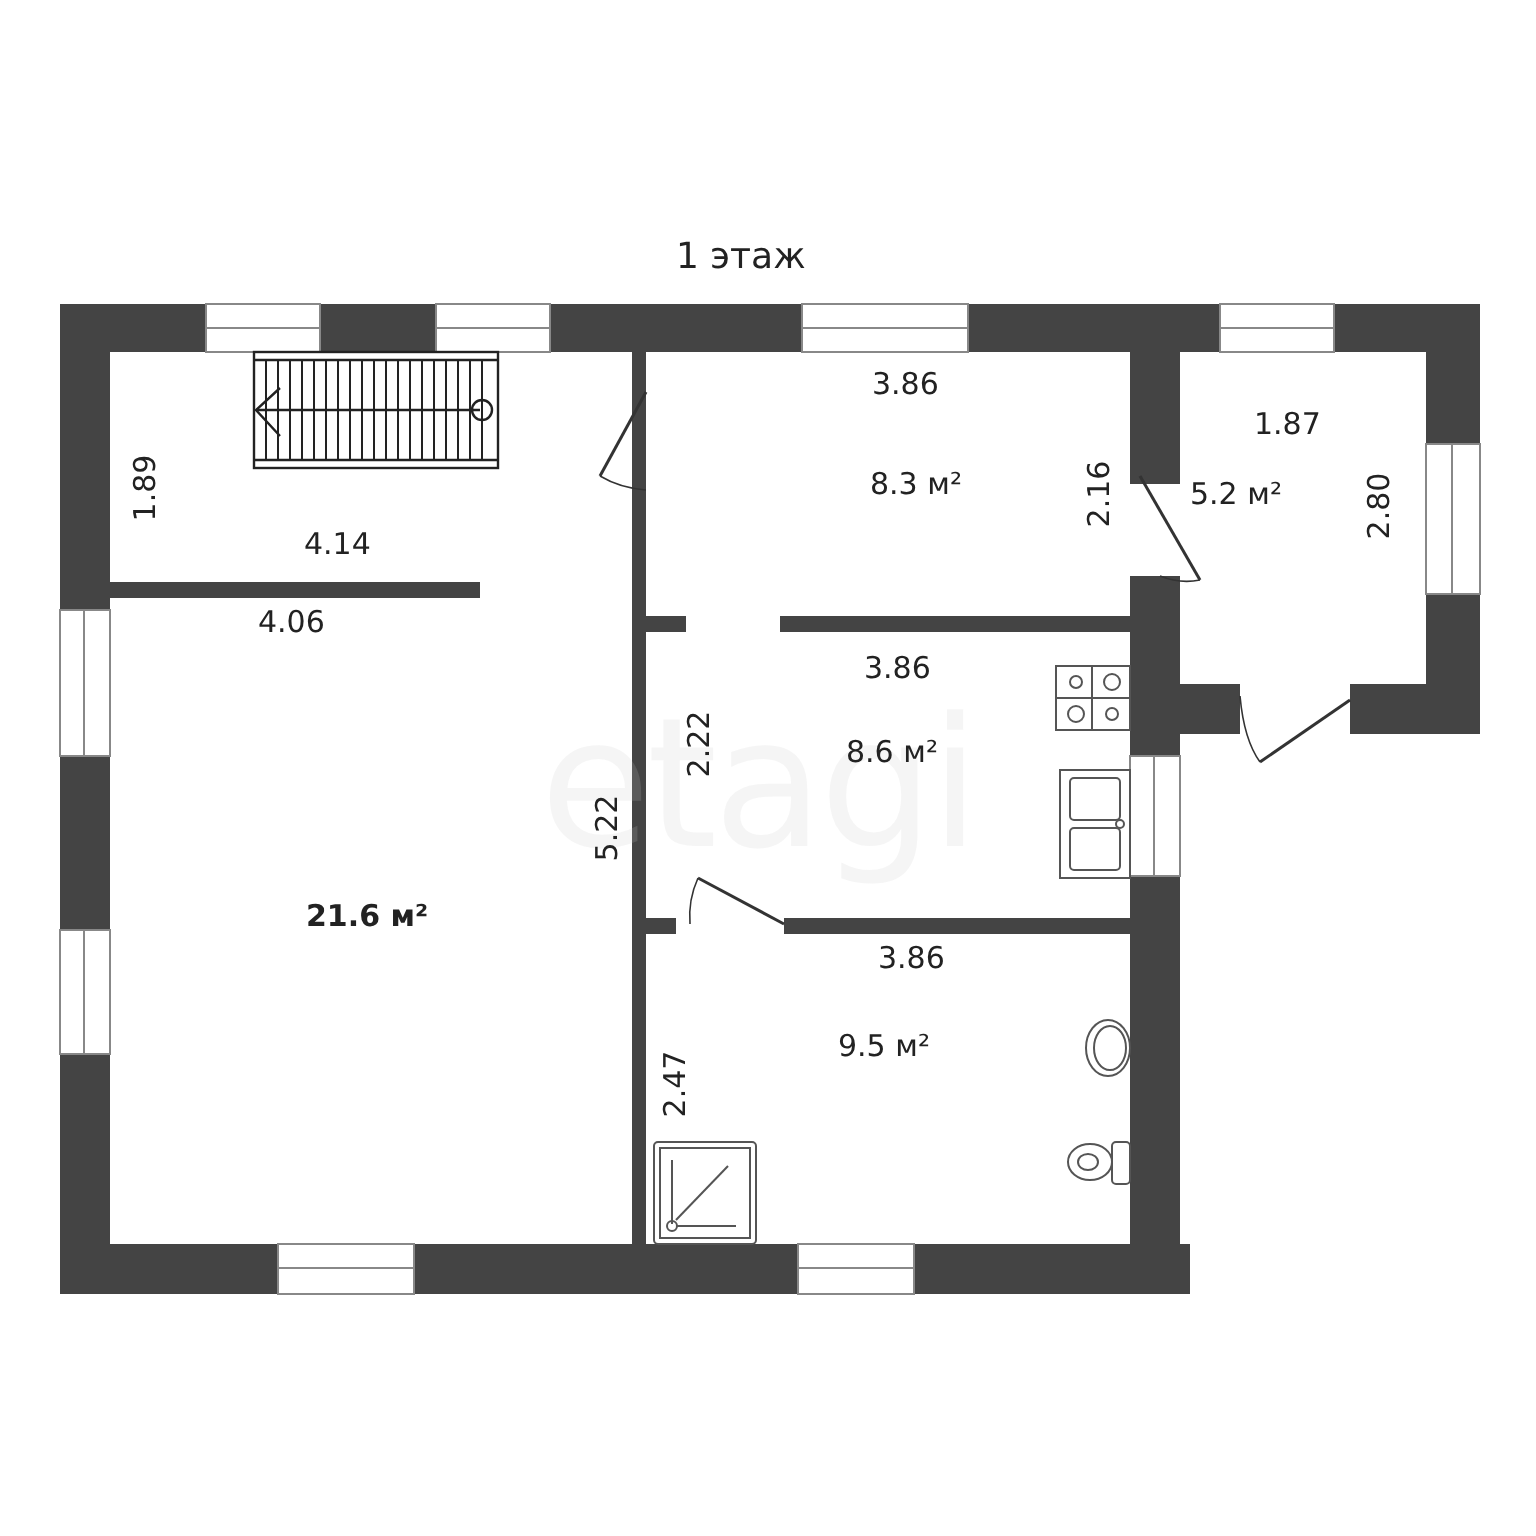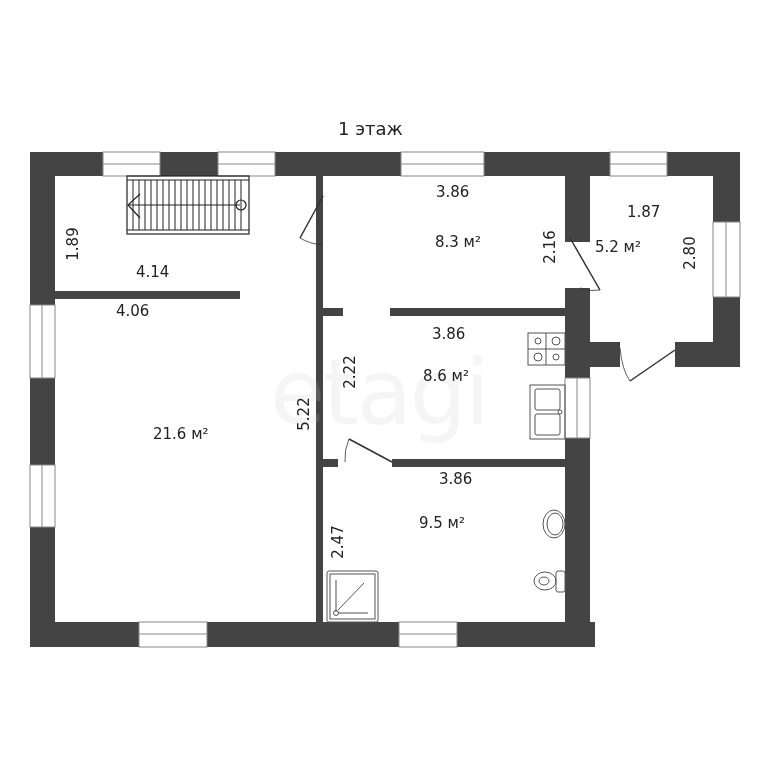--- a/index.html
+++ b/index.html
@@ -149,23 +149,23 @@
     <line x1="336" y1="580" x2="336" y2="612"></line>
     <line x1="338" y1="613" x2="368" y2="613"></line>
     <line x1="338" y1="610" x2="364" y2="583"></line>
     <circle cx="336" cy="613" r="2.5"></circle>
   </g>
 </svg>
 
 <div class="wm">etagi</div>
 
 <div class="lbl vert" style="left:56px;top:235px;">1.89</div>
-<div class="lbl" style="left:136px;top:263px;text-align:center;">4.14</div>
-<div class="lbl" style="left:116px;top:302px;">4.06</div>
-<div class="lbl area" style="left:153px;top:425px;">21.6 м²</div>
+<div class="lbl" style="left:152px;top:263px;text-align:center;">4.14</div>
+<div class="lbl" style="left:129px;top:302px;">4.06</div>
+<div class="lbl area" style="left:153px;top:449px;font-weight:bold;">21.6 м²</div>
 <div class="lbl vert" style="left:287px;top:405px;">5.22</div>
 
 <div class="lbl" style="left:436px;top:183px;">3.86</div>
 <div class="lbl area" style="left:435px;top:233px;">8.3 м²</div>
 <div class="lbl vert" style="left:533px;top:238px;">2.16</div>
 
 <div class="lbl" style="left:627px;top:183px;margin-top:20px;">1.87</div>
 <div class="lbl area" style="left:595px;top:238px;">5.2 м²</div>
 <div class="lbl vert" style="left:673px;top:244px;">2.80</div>
 

